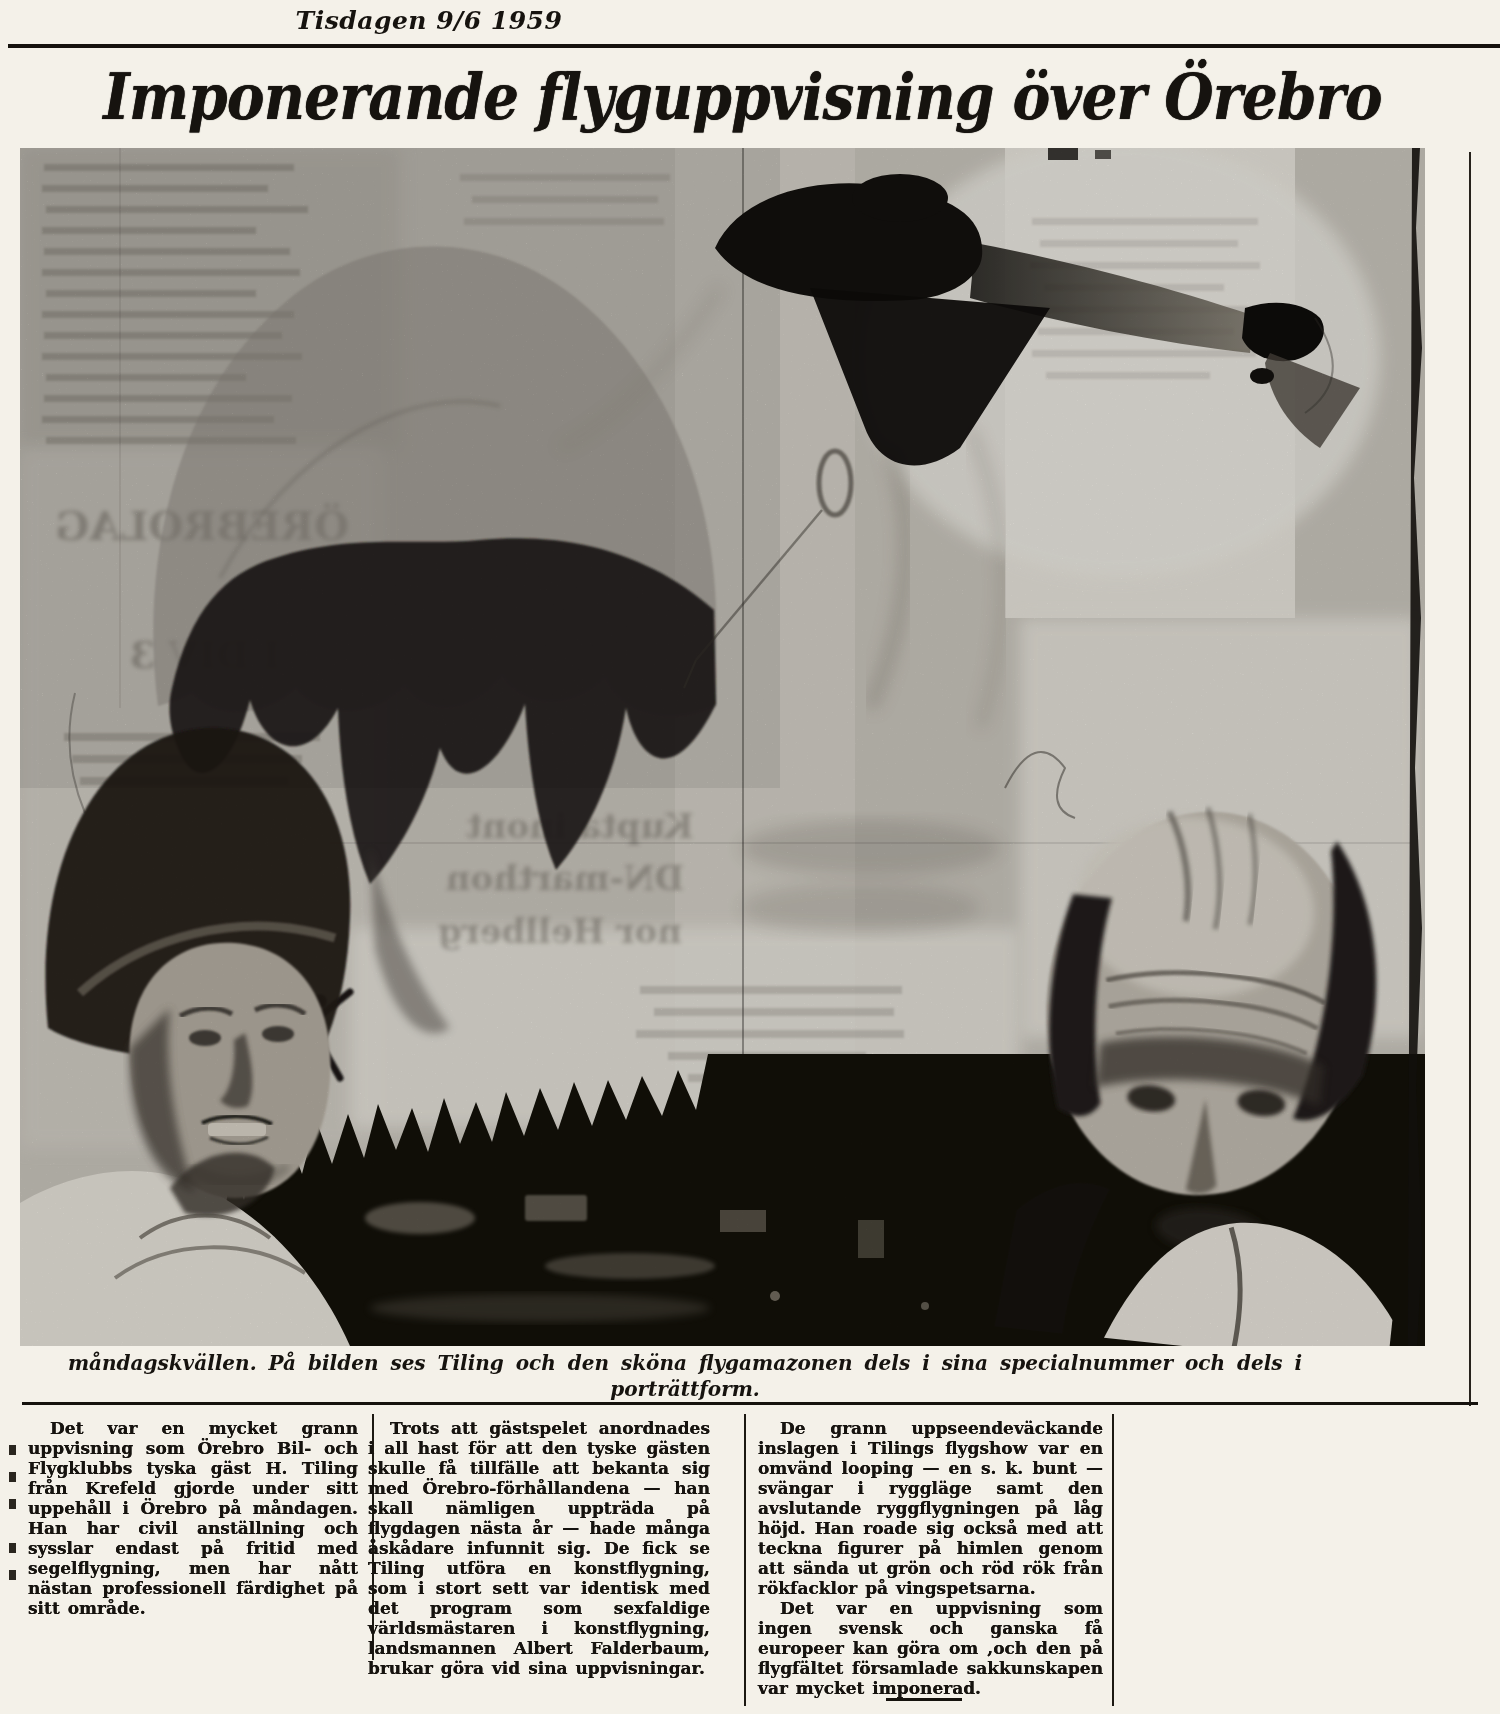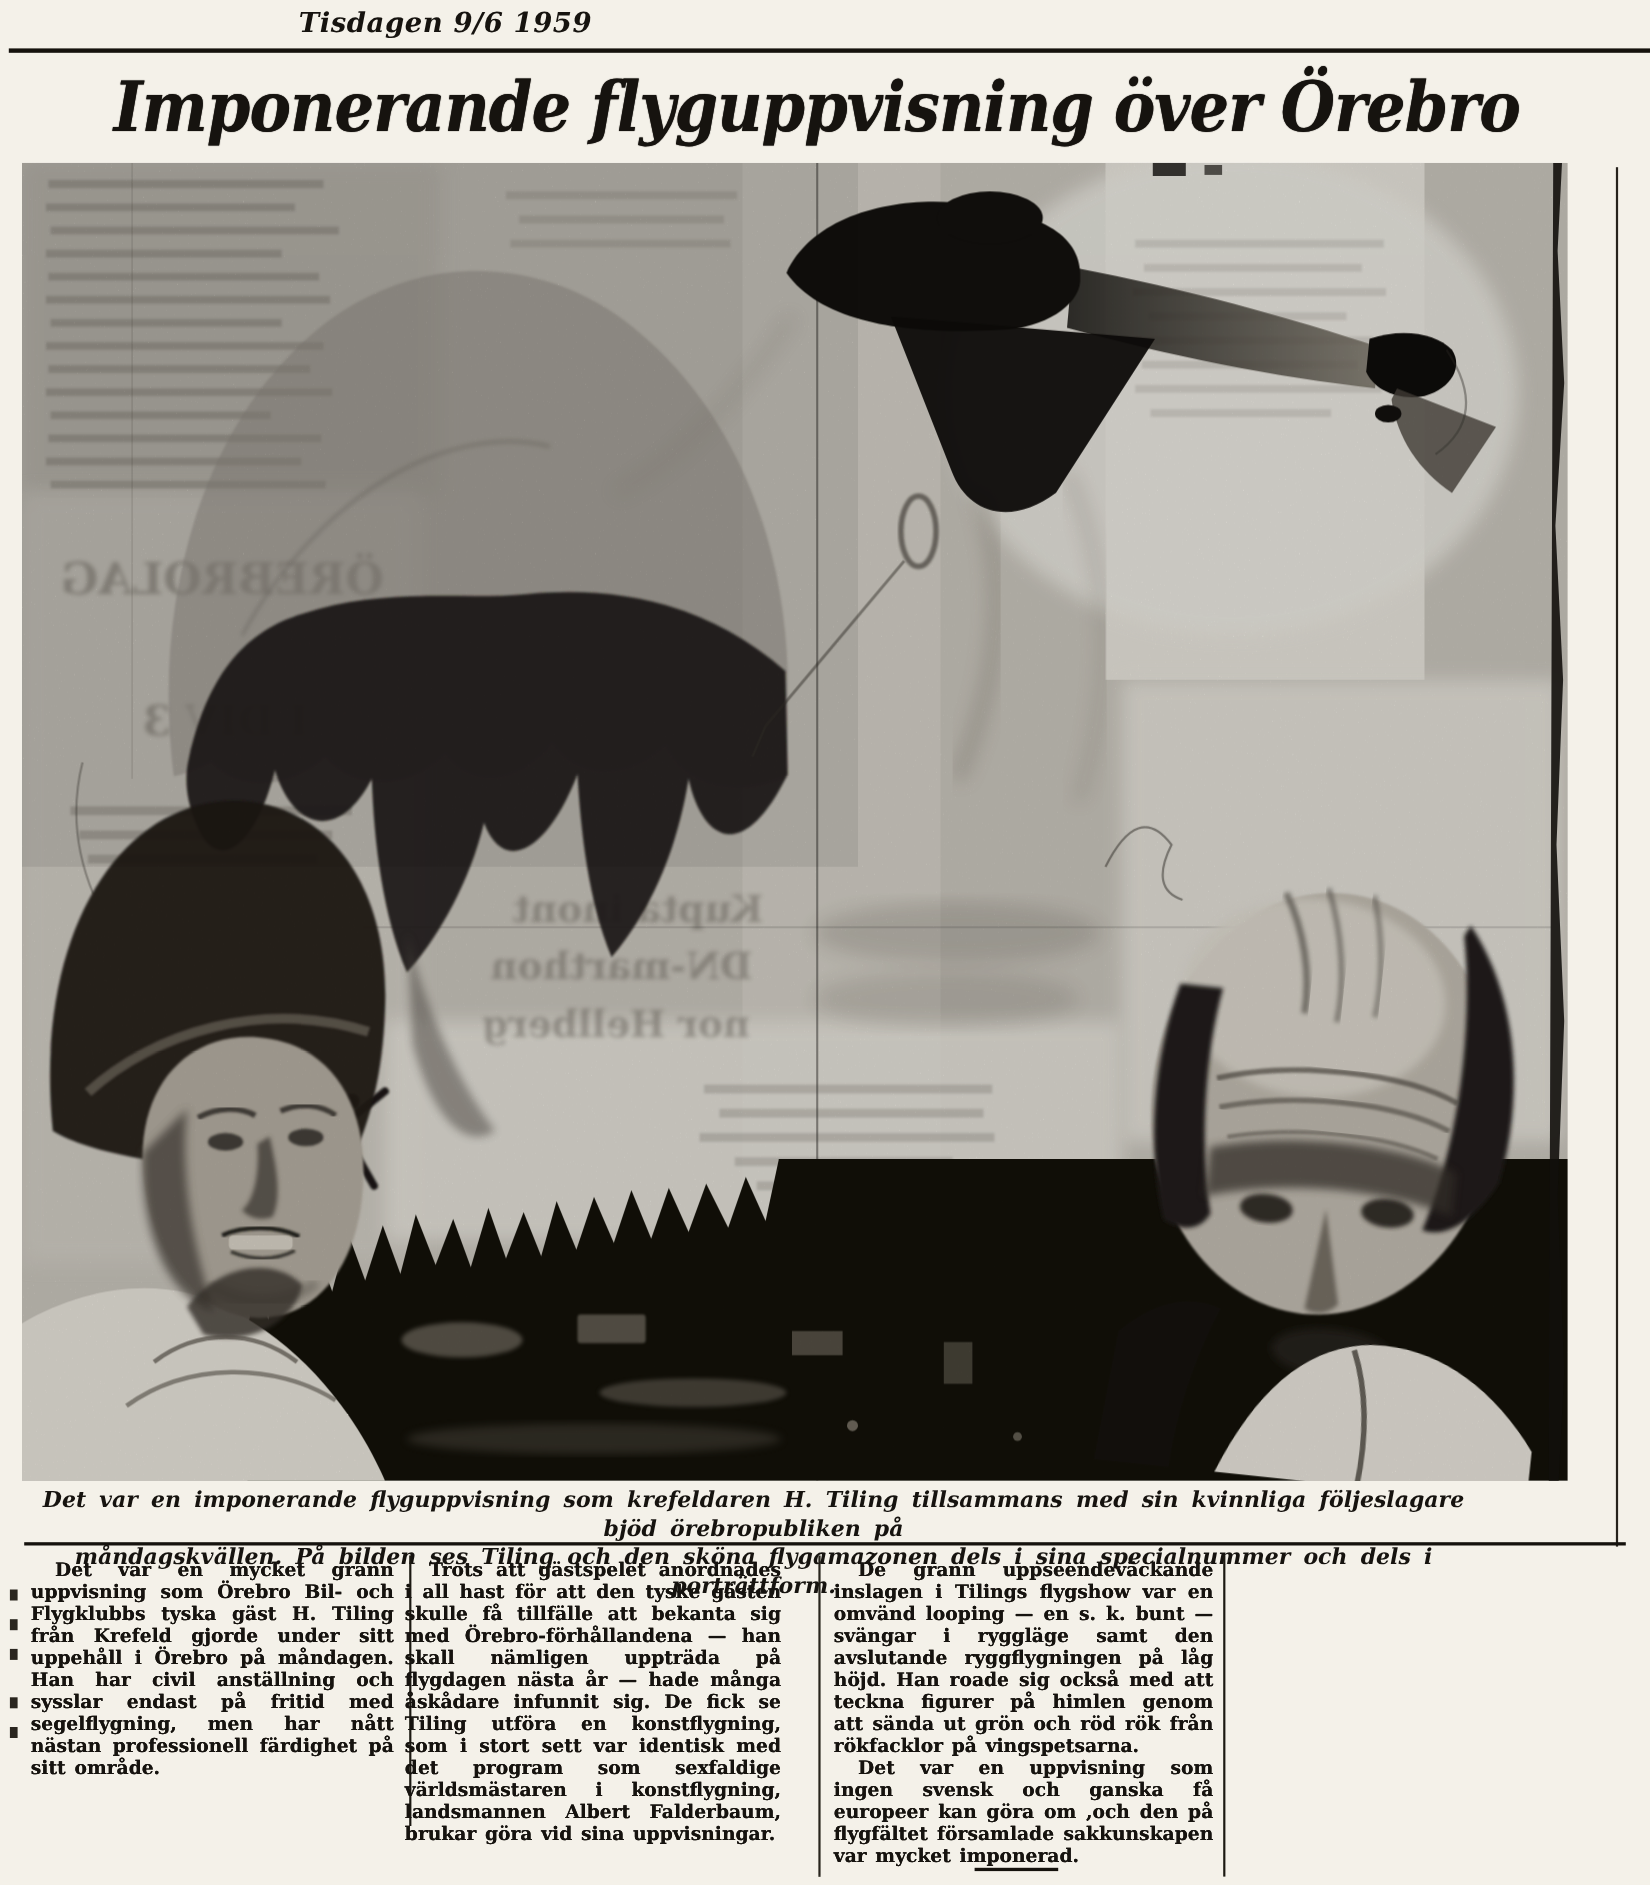--- a/index.html
+++ b/index.html
@@ -6,21 +6,21 @@
   body{
     width:1500px;height:1714px;position:relative;overflow:hidden;
     background:#f4f1e9;
     font-family:"DejaVu Serif","Liberation Serif",serif;
     color:#16130f;
   }
   .abs{position:absolute;}
   
   .dateline{
     top:6px;left:0;width:810px;text-align:center;
-    font-weight:bold;font-style:italic;font-size:25px;letter-spacing:.5px;
+    font-weight:bold;font-style:italic;font-size:25px;letter-spacing:.5px;padding-left:24px;
   }
   .top-rule{top:44px;left:8px;width:1492px;height:4px;background:#15120d;}
   .headline{
     top:60px;left:0;width:1500px;text-align:center;
     font-weight:bold;font-style:italic;font-size:63px;letter-spacing:-1px;
     transform:scaleX(.9);transform-origin:675px 50%;
     text-shadow:0 0 1px #16130f;
     white-space:nowrap;
   }
   
@@ -263,21 +263,20 @@
     <rect x="1075" y="2" width="16" height="9" fill="#1c1a16" opacity=".7"></rect>
   </g>
 
   <rect x="0" y="0" width="1405" height="1198" filter="url(#grain)" opacity=".14"></rect>
   <rect x="0" y="0" width="760" height="640" filter="url(#grain)" opacity=".08"></rect>
 </svg>
 
 <div class="abs right-vrule"></div>
 
 <div class="abs caption">
-  <div>Det var en imponerande flyguppvisning som krefeldaren H. Tiling tillsammans med sin kvinnliga följeslagare bjöd örebropubliken på</div>
   <div>måndagskvällen. På bilden ses Tiling och den sköna flygamazonen dels i sina specialnummer och dels i porträttform.</div>
 </div>
 <div class="abs caption-rule"></div>
 
 <div class="abs col col1">
   <p>Det var en mycket grann uppvisning som Örebro Bil- och Flygklubbs tyska gäst H. Tiling från Krefeld gjorde under sitt uppehåll i Örebro på måndagen. Han har civil anställning och sysslar endast på fritid med segelflygning, men har nått nästan professionell färdighet på sitt område.</p>
 </div>
 <div class="abs vrule vr1"></div>
 
 <div class="abs col col2">

